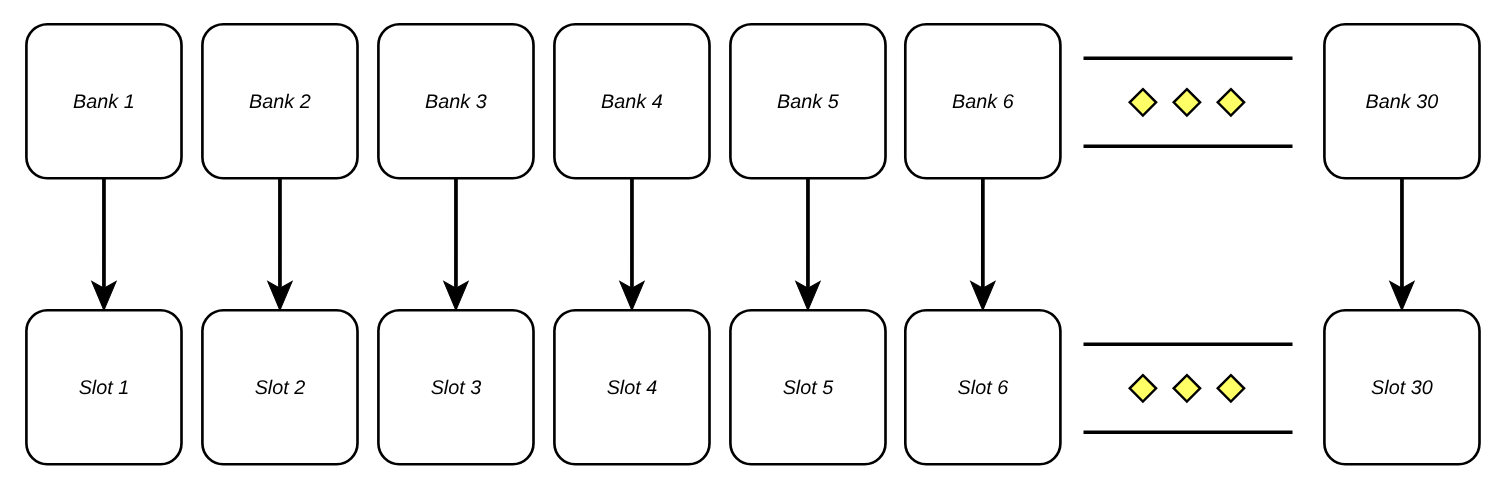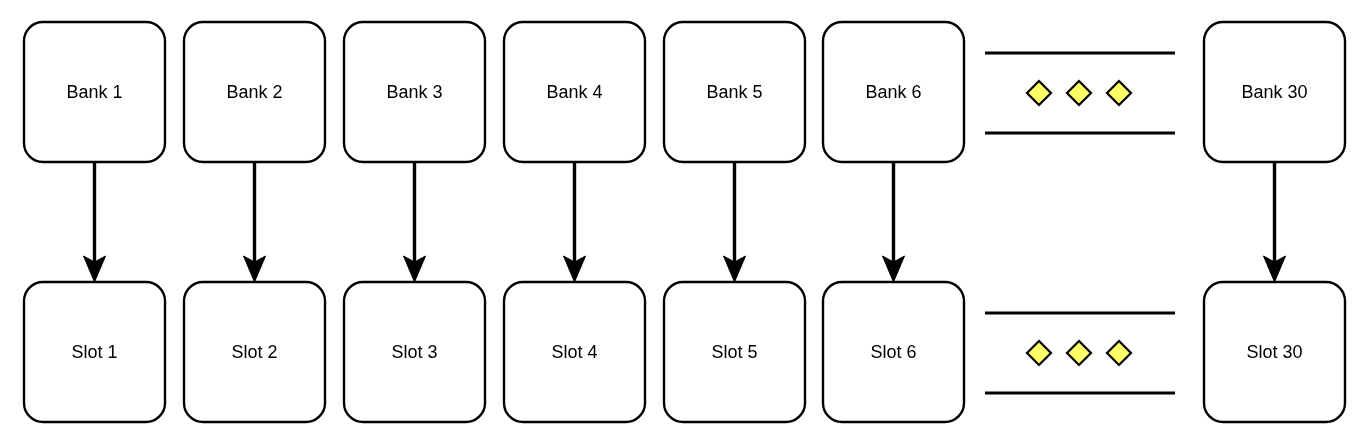--- a/index.html
+++ b/index.html
@@ -11,20 +11,21 @@
   body {
     font-family: "Liberation Sans", sans-serif;
     -webkit-font-smoothing: antialiased;
   }
   #diagram-canvas {
     position: relative;
     width: 1370px;
     height: 444px;
     background: #ffffff;
     overflow: hidden;
+    font-style: italic;
   }
   #diagram-svg {
     position: absolute;
     top: 0;
     left: 0;
     width: 1370px;
     height: 444px;
     display: block;
   }
   .node-box {

